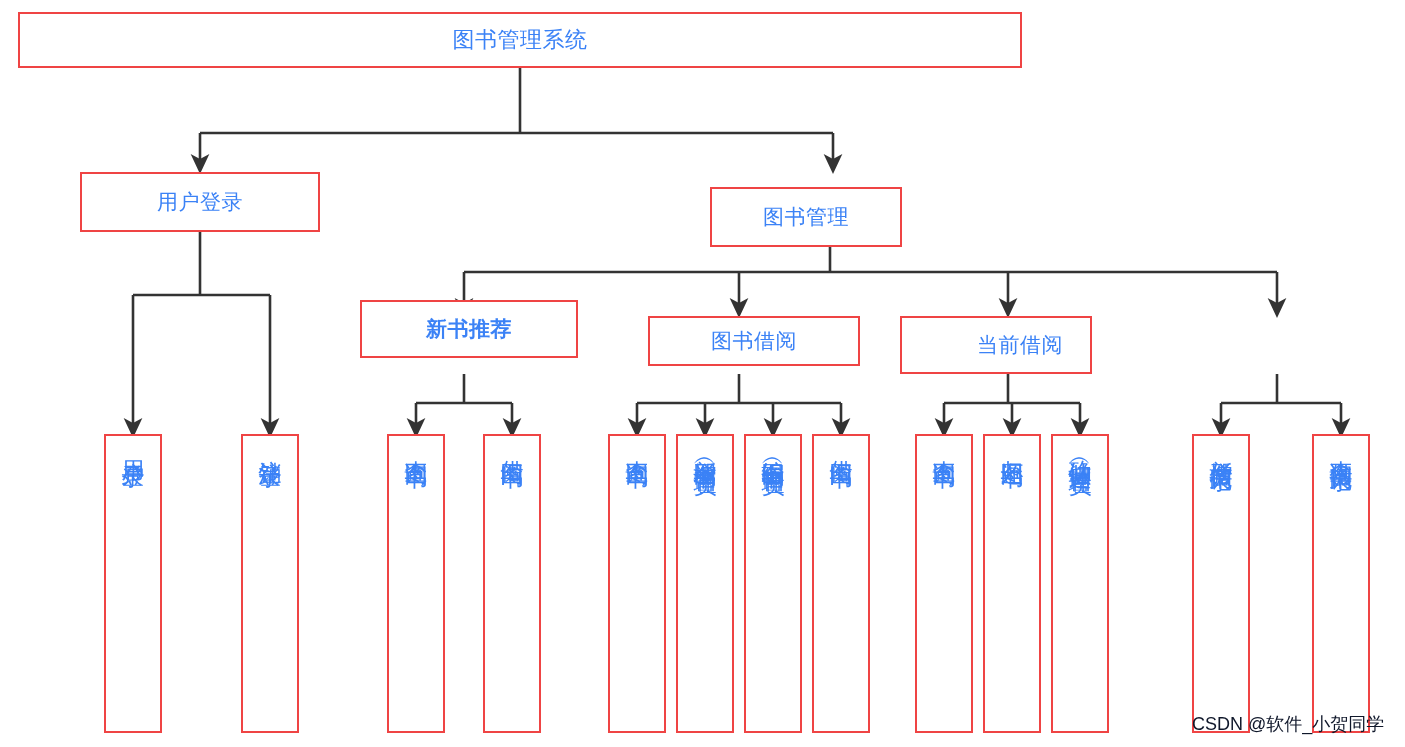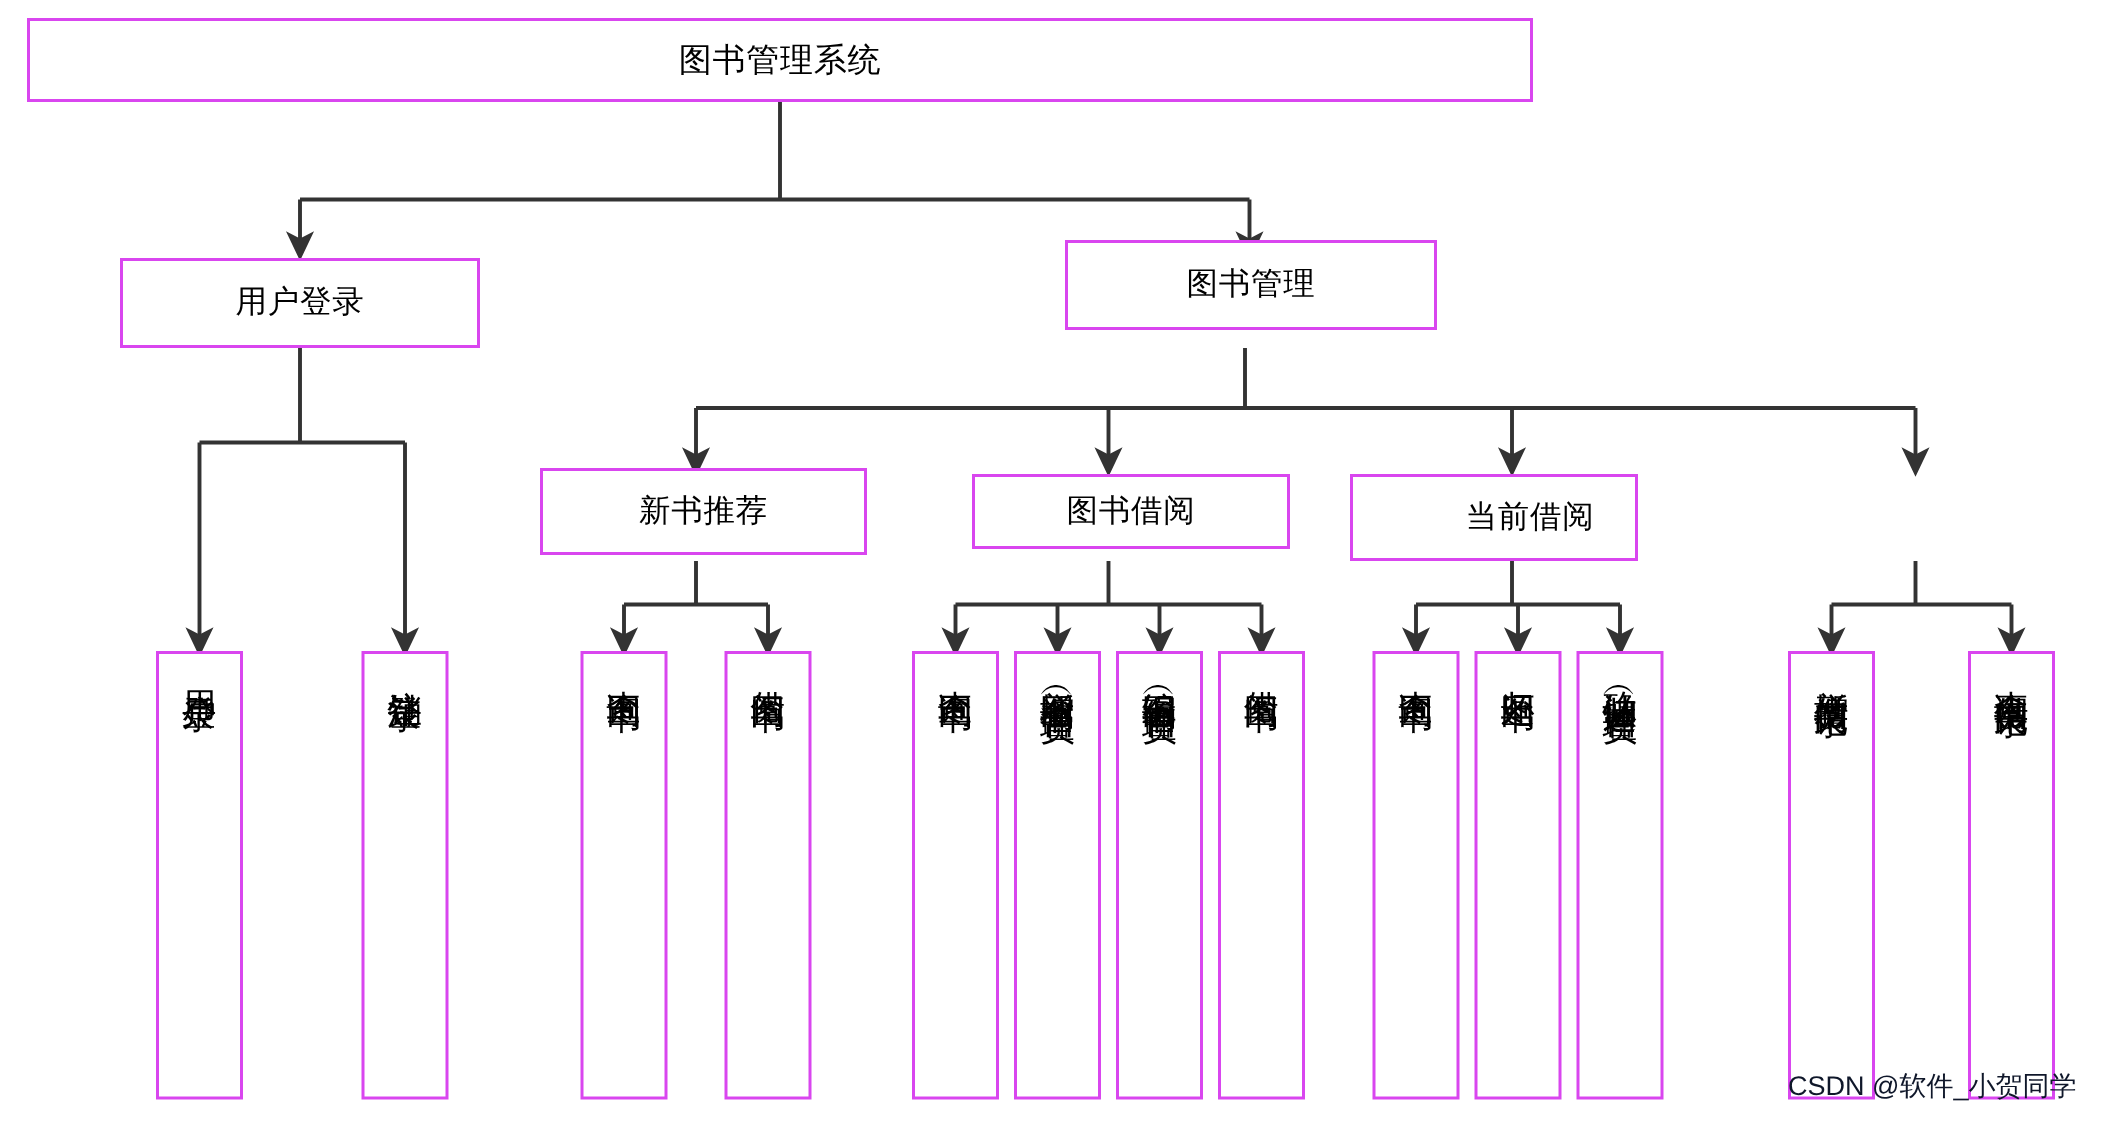--- a/index.html
+++ b/index.html
@@ -20,26 +20,26 @@
   #edges {
     position: absolute;
     left: 0;
     top: 0;
     width: 1405px;
     height: 747px;
   }
   .node {
     position: absolute;
     box-sizing: border-box;
-    border: 2px solid #d946ef;
+    border: 2px solid #ef4444;
     background: #ffffff;
     display: flex;
     align-items: center;
     justify-content: center;
-    color: #000000;
+    color: #3b82f6;
     z-index: 2;
   }
   .node .label {
     display: block;
     text-align: center;
     line-height: 1.18;
     white-space: nowrap;
   }
   
   .node.h .label {
@@ -128,25 +128,25 @@
     </g>
   </svg>
 
   <div class="node h root" style="left:18px; top:12px; width:1004px; height:56px;">
     <span class="label">图书管理系统</span>
   </div>
 
   <div class="node h" style="left:80px; top:172px; width:240px; height:60px;">
     <span class="label">用户登录</span>
   </div>
-  <div class="node h" style="left:710px; top:160px; width:248px; height:60px;">
+  <div class="node h" style="left:710px; top:187px; width:192px; height:60px;">
     <span class="label">图书管理</span>
   </div>
 
-  <div class="node h" style="left:360px; top:312px; width:218px; height:58px;">
+  <div class="node h" style="left:360px; top:300px; width:218px; height:58px;font-weight:bold;">
     <span class="label">新书推荐</span>
   </div>
   <div class="node h" style="left:648px; top:316px; width:212px; height:50px;">
     <span class="label">图书借阅</span>
   </div>
   <div class="node h" style="left:900px; top:316px; width:192px; height:58px;padding-left:48px;">
     <span class="label">当前借阅</span>
   </div>
 
   <div class="node v" style="left:104px; top:434px; width:58px; height:299px;">

